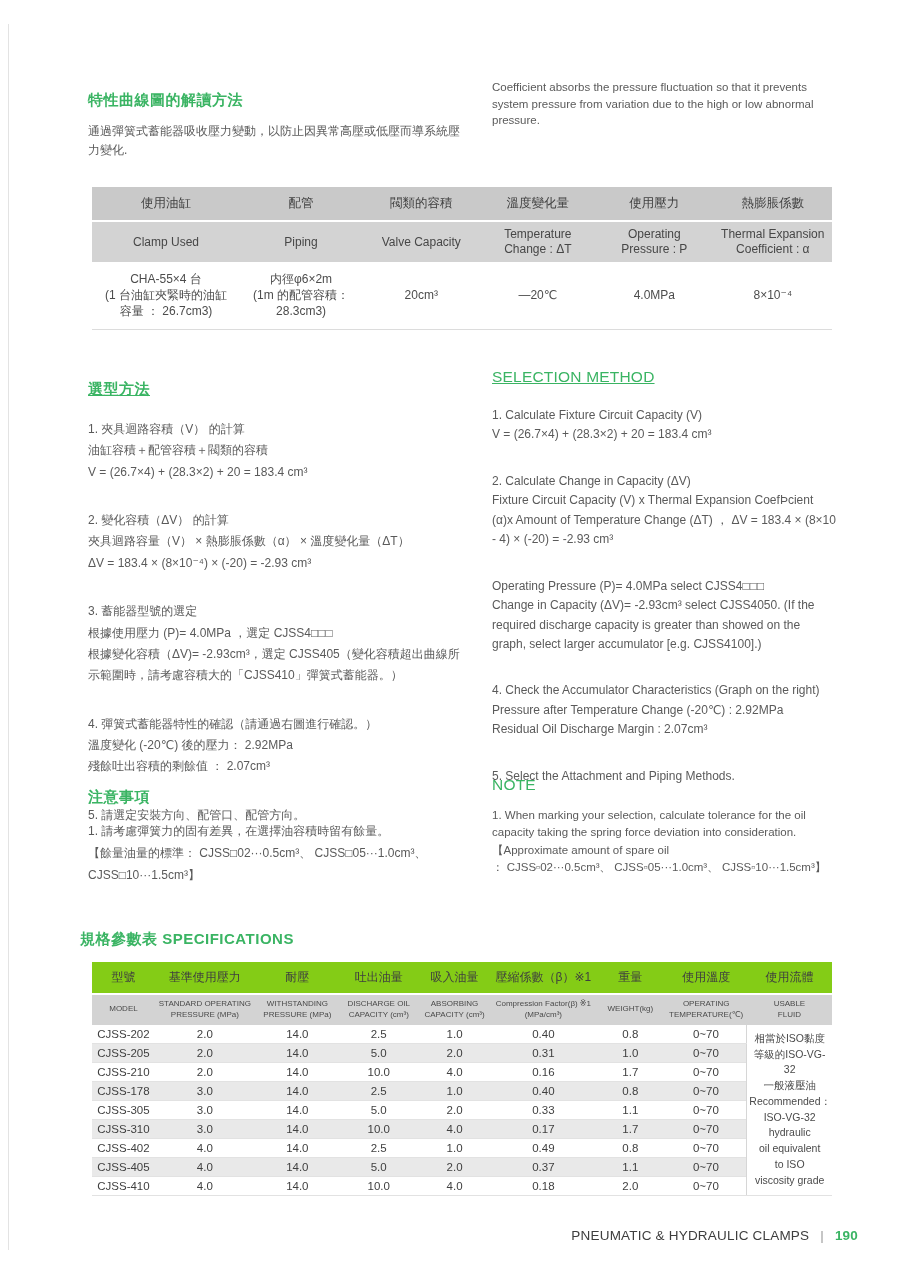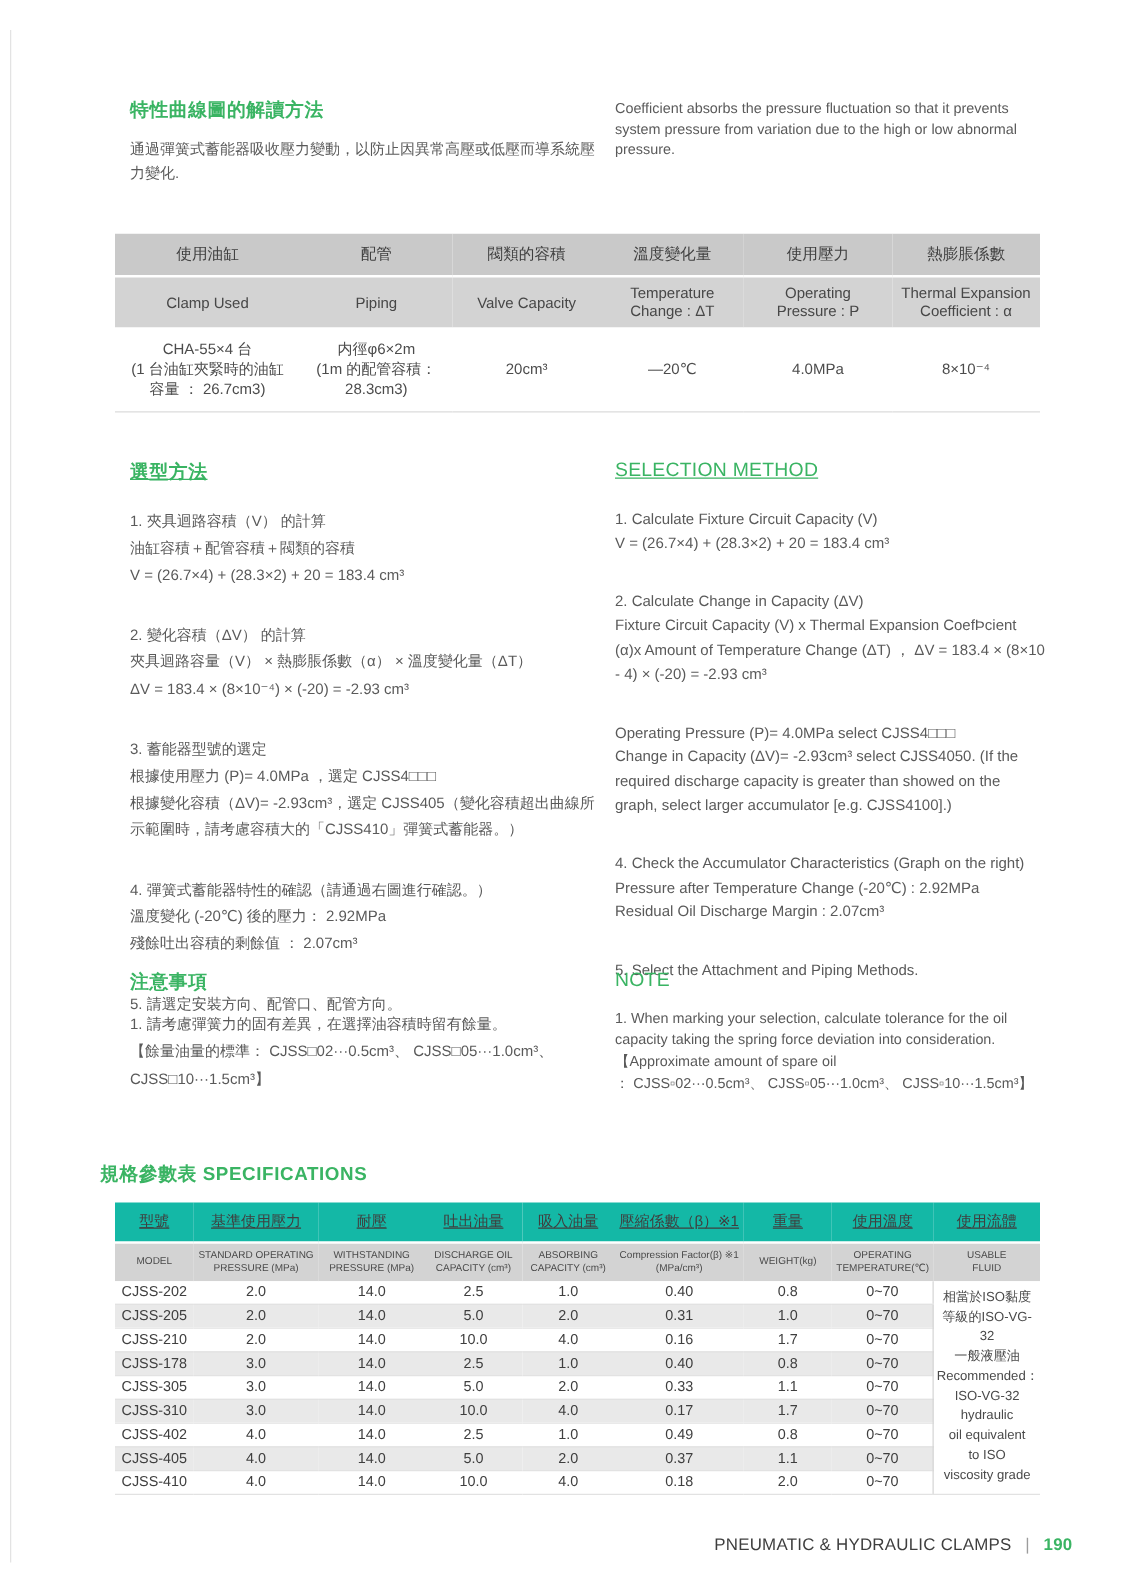--- a/index.html
+++ b/index.html
@@ -5,21 +5,21 @@
   * { margin:0; padding:0; box-sizing:border-box; }
   html,body { width:900px; height:1273px; background:#ffffff;
     font-family:"Liberation Sans","DejaVu Sans",sans-serif; color:#575757; }
   .page { position:relative; width:900px; height:1273px; overflow:hidden; background:#fff; }
   .edge-line { position:absolute; left:8px; top:24px; width:1px; height:1226px; background:#e3e3e3; }
 
   .h-green-cn { color:#3ab463; font-size:15px; font-weight:bold; letter-spacing:0.5px; }
   .h-green-en { color:#3ab463; font-size:15.5px; font-weight:normal; letter-spacing:0.2px; }
   .body-txt { font-size:12px; line-height:1.6; color:#5a5a5a; }
 
-  .col-l { position:absolute; left:104px; width:378px; }
+  .col-l { position:absolute; left:88px; width:378px;margin-top:12px; }
   .col-r { position:absolute; left:492px; width:344px; }
 
   .intro-l { top:79px; } .intro-r { top:79px; }
   .intro-l .h-green-cn { margin-bottom:12px; }
   .intro-r .h-green-en { margin-bottom:12px; }
   .intro-r .body-txt { font-size:11.5px; line-height:1.45; }
 
   table { border-collapse:collapse; table-layout:fixed; }
   .cond-table { position:absolute; left:92px; top:187px; width:740px; }
   .cond-table td { text-align:center; vertical-align:middle; }
@@ -37,22 +37,22 @@
   .sel-r .sel-item div { line-height:1.62; }
 
   .note-l { top:776px; } .note-r { top:776px; }
   .note-l .h-green-cn, .note-r .h-green-en { margin-bottom:13px; }
   .note-l div.body-txt { line-height:1.85; }
   .note-r div.body-txt { font-size:11.5px; line-height:1.5; }
 
   .spec-head { position:absolute; left:80px; top:930px; }
   .spec-table { position:absolute; left:92px; top:962px; width:740px; }
   .spec-table td { text-align:center; vertical-align:middle; }
-  .spec-head-cn td { background:#14b8a6; color:#3f3f3f; font-size:12px; padding:7px 2px;
-     border-bottom:2px solid #ffffff;text-decoration:underline; }
+  .spec-head-cn td { background:#84cc16; color:#3f3f3f; font-size:12px; padding:7px 2px;
+     border-bottom:2px solid #ffffff; }
   .spec-head-en td { background:#d3d3d3; color:#4a4a4a; font-size:8px; padding:4px 1px;
      line-height:1.35; white-space:pre-line; }
   .spec-table tbody td { font-size:11.5px; color:#3f3f3f; padding:3px 2px;
      border-bottom:1px solid #e2e2e2; background:#ffffff; }
   .spec-table tbody tr.alt td { background:#e9e9e9; }
   .spec-table td.fluid { background:#ffffff !important; font-size:10.5px; line-height:1.5;
      white-space:pre-line; color:#4a4a4a; border-left:1px solid #d6d6d6; vertical-align:middle; }
 
   .footer { position:absolute; right:42px; top:1228px; font-size:13.5px; color:#3e3e3e;
      letter-spacing:0.2px; }

